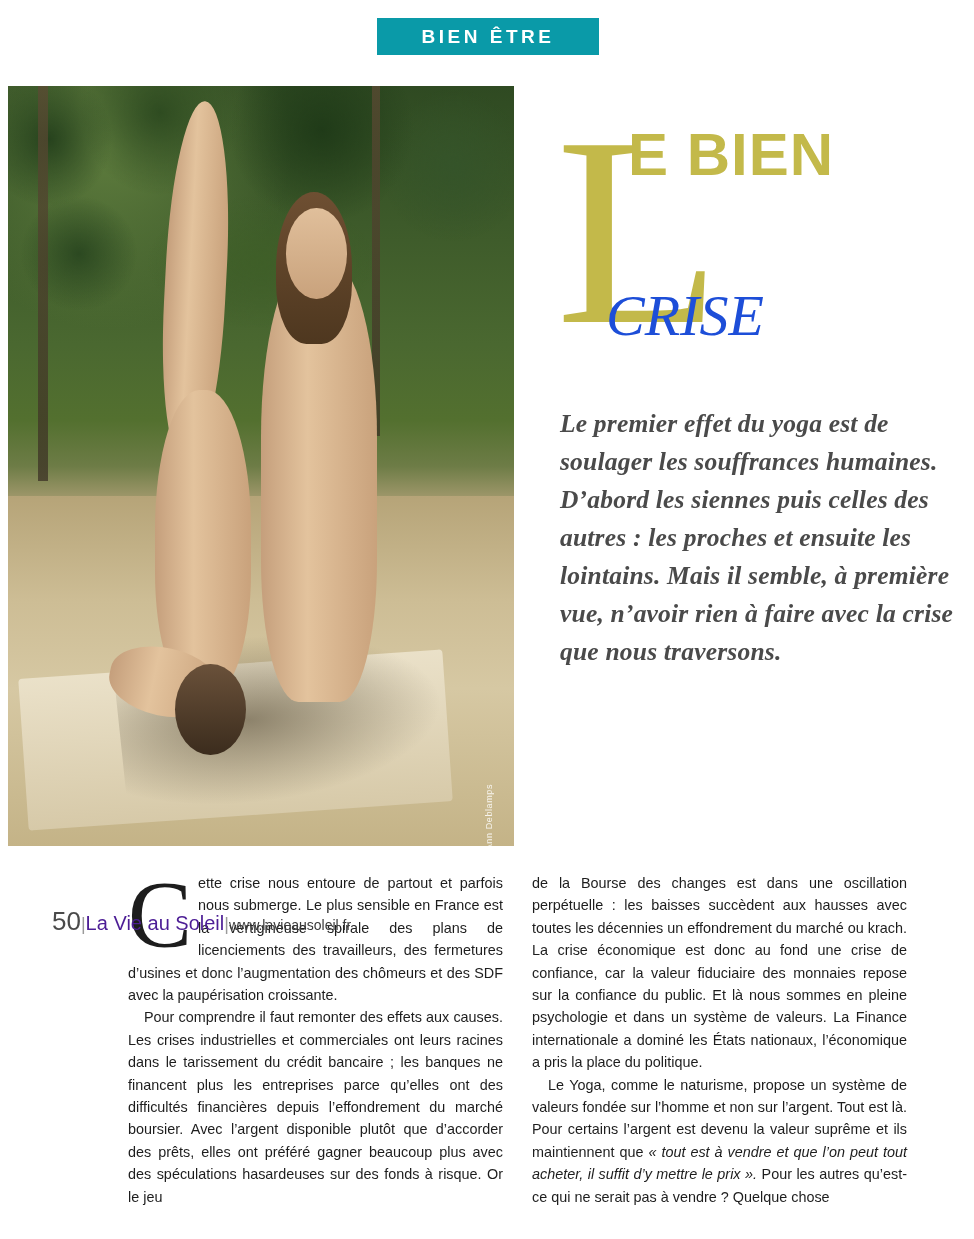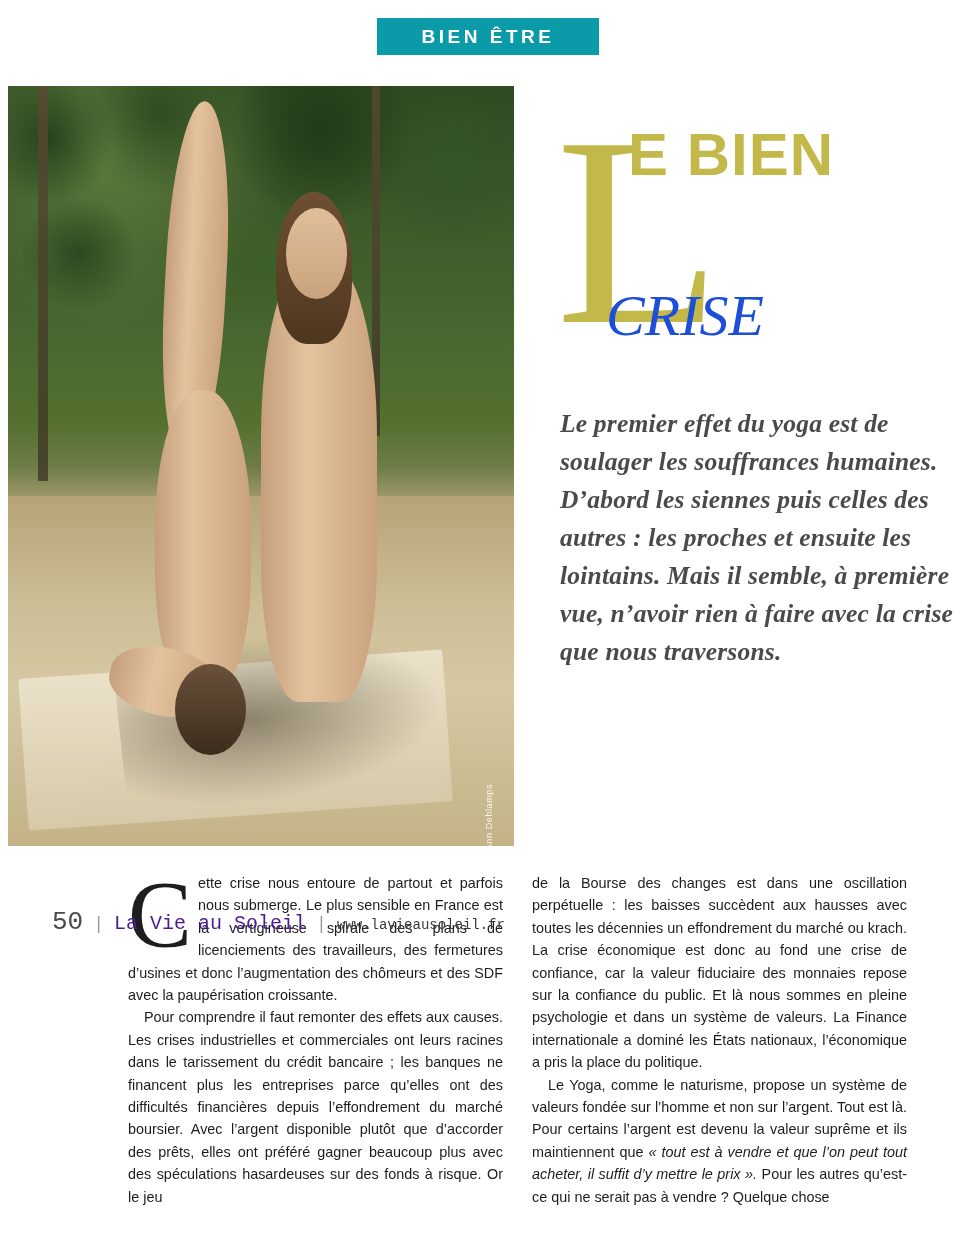--- a/index.html
+++ b/index.html
@@ -255,22 +255,21 @@
     font-style: italic;
   }
 
   
   .footer {
     position: absolute;
     left: 52px;
     bottom: 30px;
     display: flex;
     align-items: baseline;
-    gap: 10px;
-    font-family: Liberation Mono, monospace;
+    font-family: Liberation Sans, sans-serif;
     margin-top: 12px;
   }
   .footer .page-number {
     font-size: 26px;
     color: #4a4a4a;
   }
   .footer .divider {
     color: #9a9a9a;
     font-size: 18px;
   }

